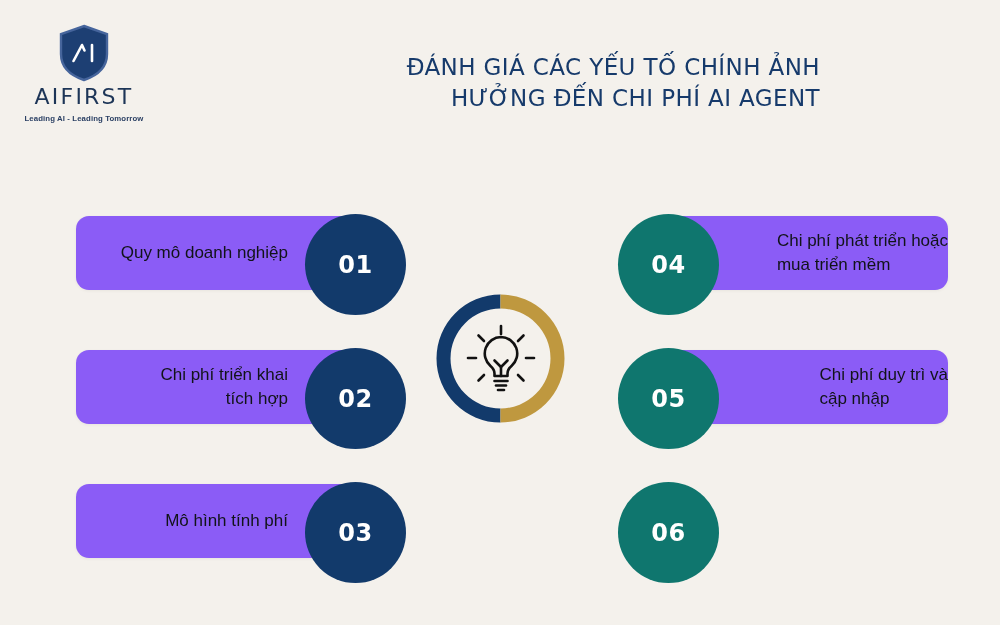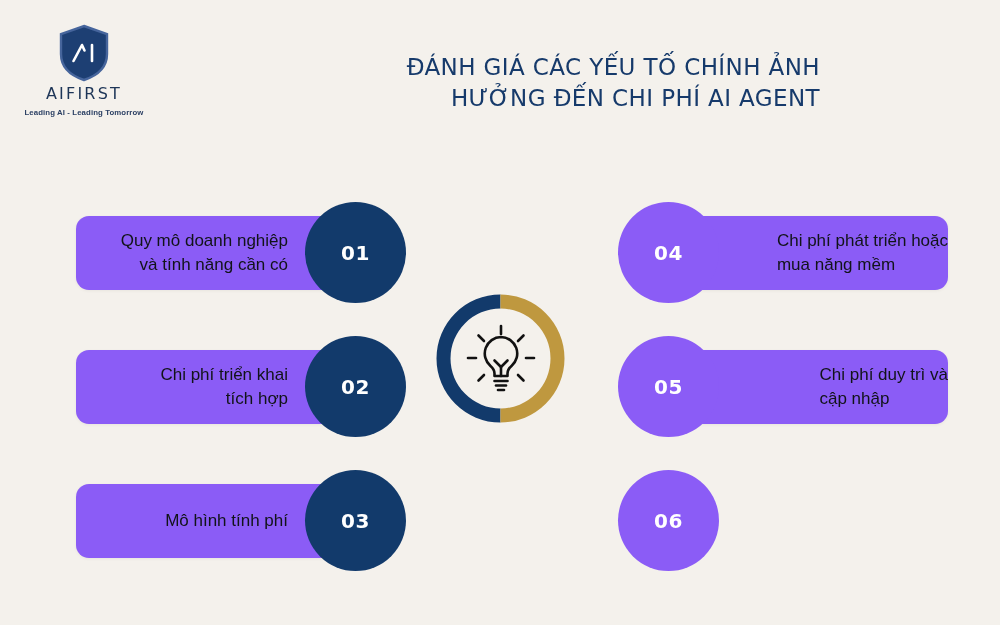--- a/index.html
+++ b/index.html
@@ -25,21 +25,21 @@
     width: 140px;
     text-align: center;
   }
   .logo-shield {
     width: 52px;
     height: 58px;
     margin: 0 auto 4px auto;
     display: block;
   }
   .logo-word {
-    font-size: 16px;
+    font-size: 22px;
     letter-spacing: 2.2px;
     font-weight: 400;
     color: #1d3557;
     font-family: "DejaVu Sans", sans-serif;
     line-height: 1;
   }
   .logo-tagline {
     margin-top: 7px;
     font-size: 7.8px;
     font-weight: bold;
@@ -96,37 +96,37 @@
 
   .card-text {
     font-size: 17px;
     line-height: 1.42;
     color: #111318;
     font-family: "Liberation Sans", sans-serif;
   }
 
   .badge {
     position: absolute;
-    top: 0;
+    top: 12px;
     width: 101px;
     height: 101px;
     border-radius: 50%;
     display: flex;
     align-items: center;
     justify-content: center;
     color: #ffffff;
-    font-size: 20px;
+    font-size: 24px;
     font-weight: bold;
     letter-spacing: 0.5px;
     font-family: "DejaVu Sans", sans-serif;
   }
   .badge-left  { right: 0; }
   .badge-right { left: 0; }
   .badge-navy { background: #123a6b; }
-  .badge-gold { background: #8b5cf6; }
+  .badge-gold { background: #0f766e; }
 
   
   .center {
     position: absolute;
     left: 423px;
     top: 281px;
     width: 155px;
     height: 155px;
   }
   .donut { position: absolute; inset: 0; }
@@ -156,21 +156,20 @@
   <span class="title-line">ĐÁNH GIÁ CÁC YẾU TỐ CHÍNH ẢNH</span>
   <span class="title-line">HƯỞNG ĐẾN CHI PHÍ AI AGENT</span>
 </h1>
 
 <div class="col col-left">
 
   <div class="row">
     <div class="card card-left">
       <div class="card-text">
         <span>Quy mô doanh nghiệp</span><br>
-        <span>và tính năng cần có</span>
       </div>
     </div>
     <div class="badge badge-left badge-navy">01</div>
   </div>
 
   <div class="row">
     <div class="card card-left">
       <div class="card-text">
         <span>Chi phí triển khai</span><br>
         <span>tích hợp</span>
@@ -189,21 +188,21 @@
   </div>
 
 </div>
 
 <div class="col col-right">
 
   <div class="row">
     <div class="card card-right">
       <div class="card-text">
         <span>Chi phí phát triển hoặc</span><br>
-        <span>mua năng mềm</span>
+        <span>mua triển mềm</span>
       </div>
     </div>
     <div class="badge badge-right badge-gold">04</div>
   </div>
 
   <div class="row">
     <div class="card card-right">
       <div class="card-text">
         <span>Chi phí duy trì và</span><br>
         <span>cập nhập</span>

